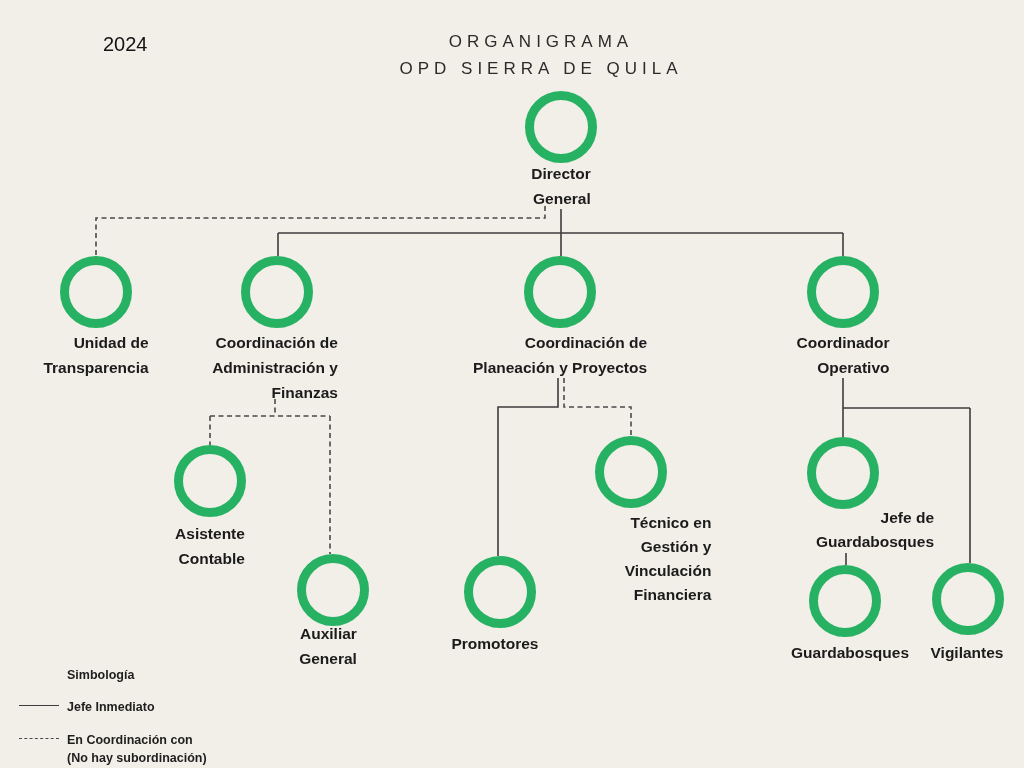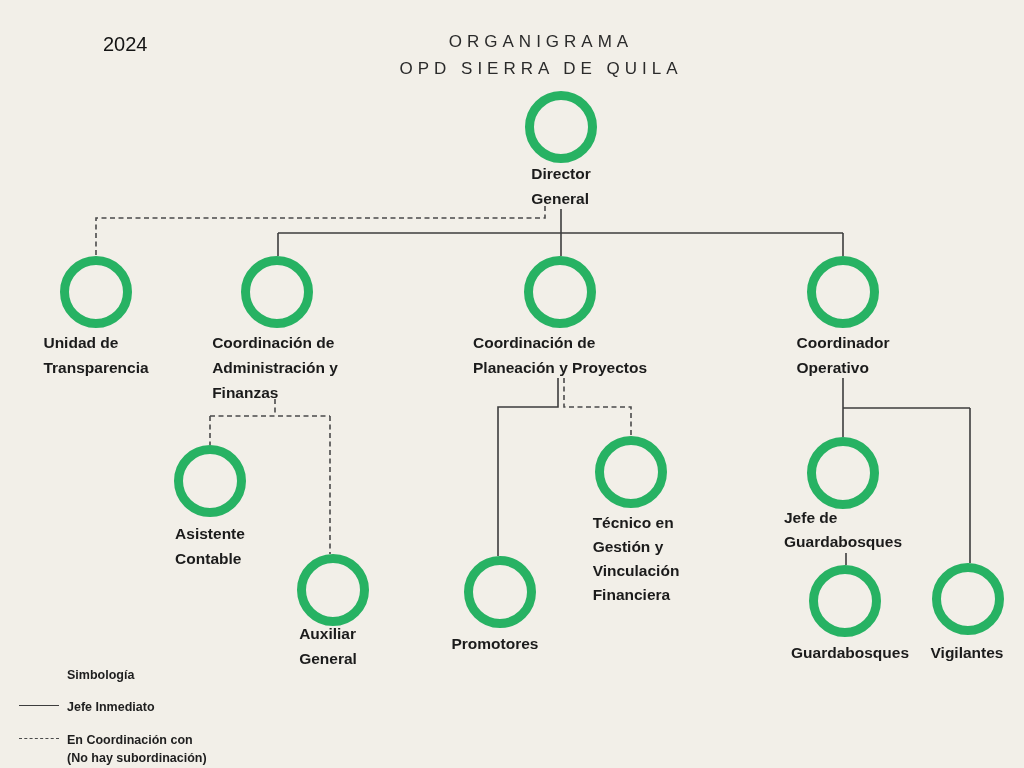--- a/index.html
+++ b/index.html
@@ -48,28 +48,28 @@
     width:72px; height:72px;
     box-sizing:border-box;
     border:9px solid var(--ring-green);
     border-radius:50%;
     background:transparent;
   }
   .node-label{
     position:absolute;
     transform:translateX(-50%);
     width:max-content;
-    text-align:left;
+    text-align:right;
     font-size:15.5px;
     font-weight:700;
     line-height:25px;
     color:var(--text);
     white-space:nowrap;
   }
-  .node-label.tight{line-height:24px;}
+  .node-label.tight{line-height:24px;margin-left:32px;}
   svg.connectors{
     position:absolute;
     left:0; top:0;
     width:1024px; height:768px;
   }
   svg.connectors path{fill:none;stroke-width:1.6px;}
   svg.connectors path.solid{stroke:var(--solid-line);}
   svg.connectors path.dashed{stroke:var(--dashed-line);stroke-dasharray:5 3.5;}
   .legend{
     position:absolute;

